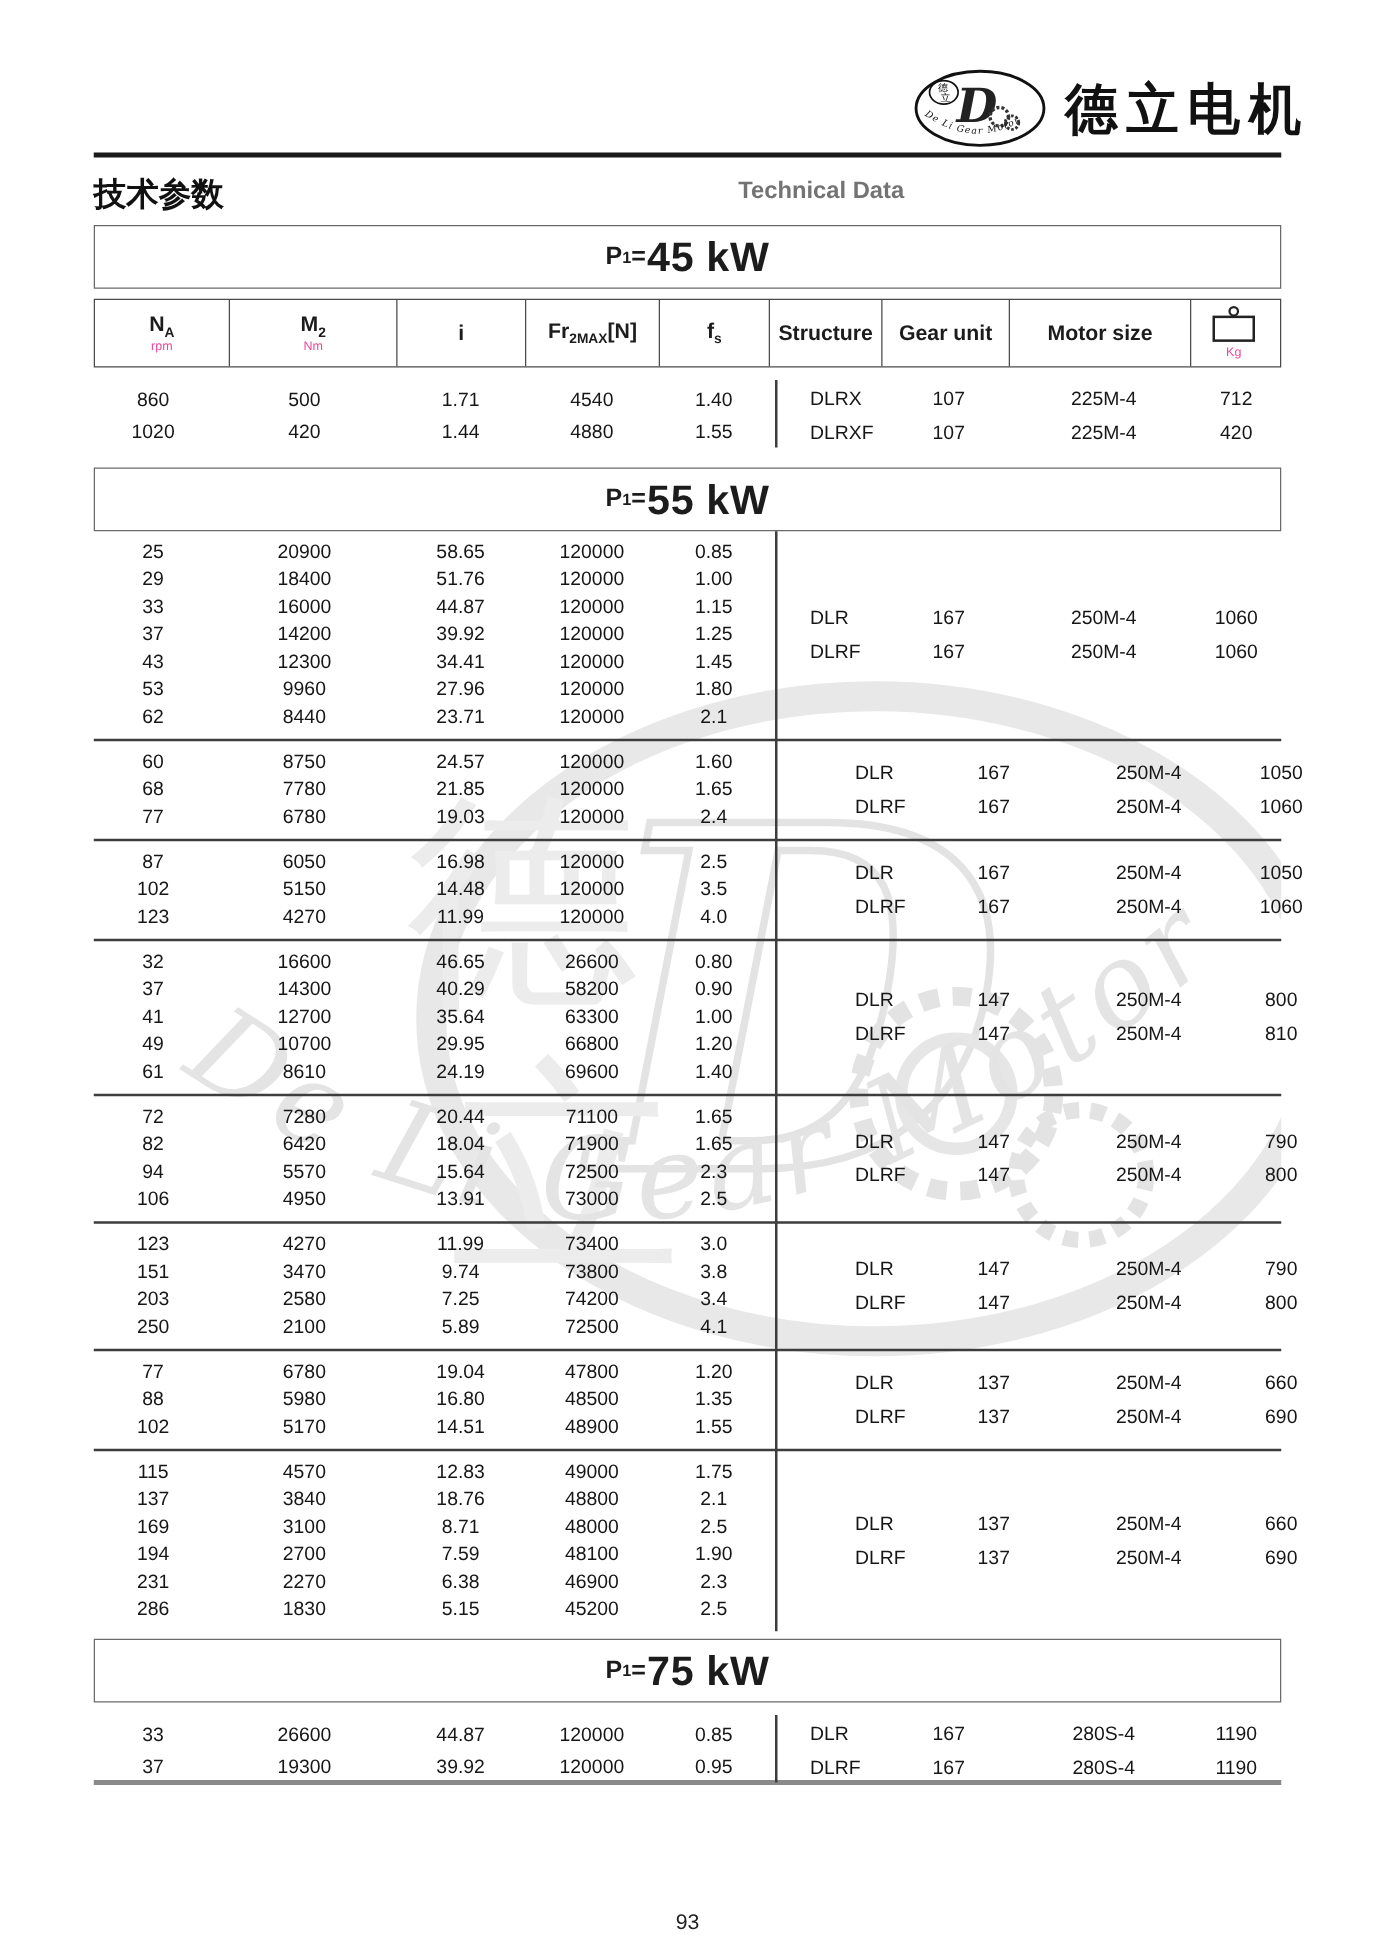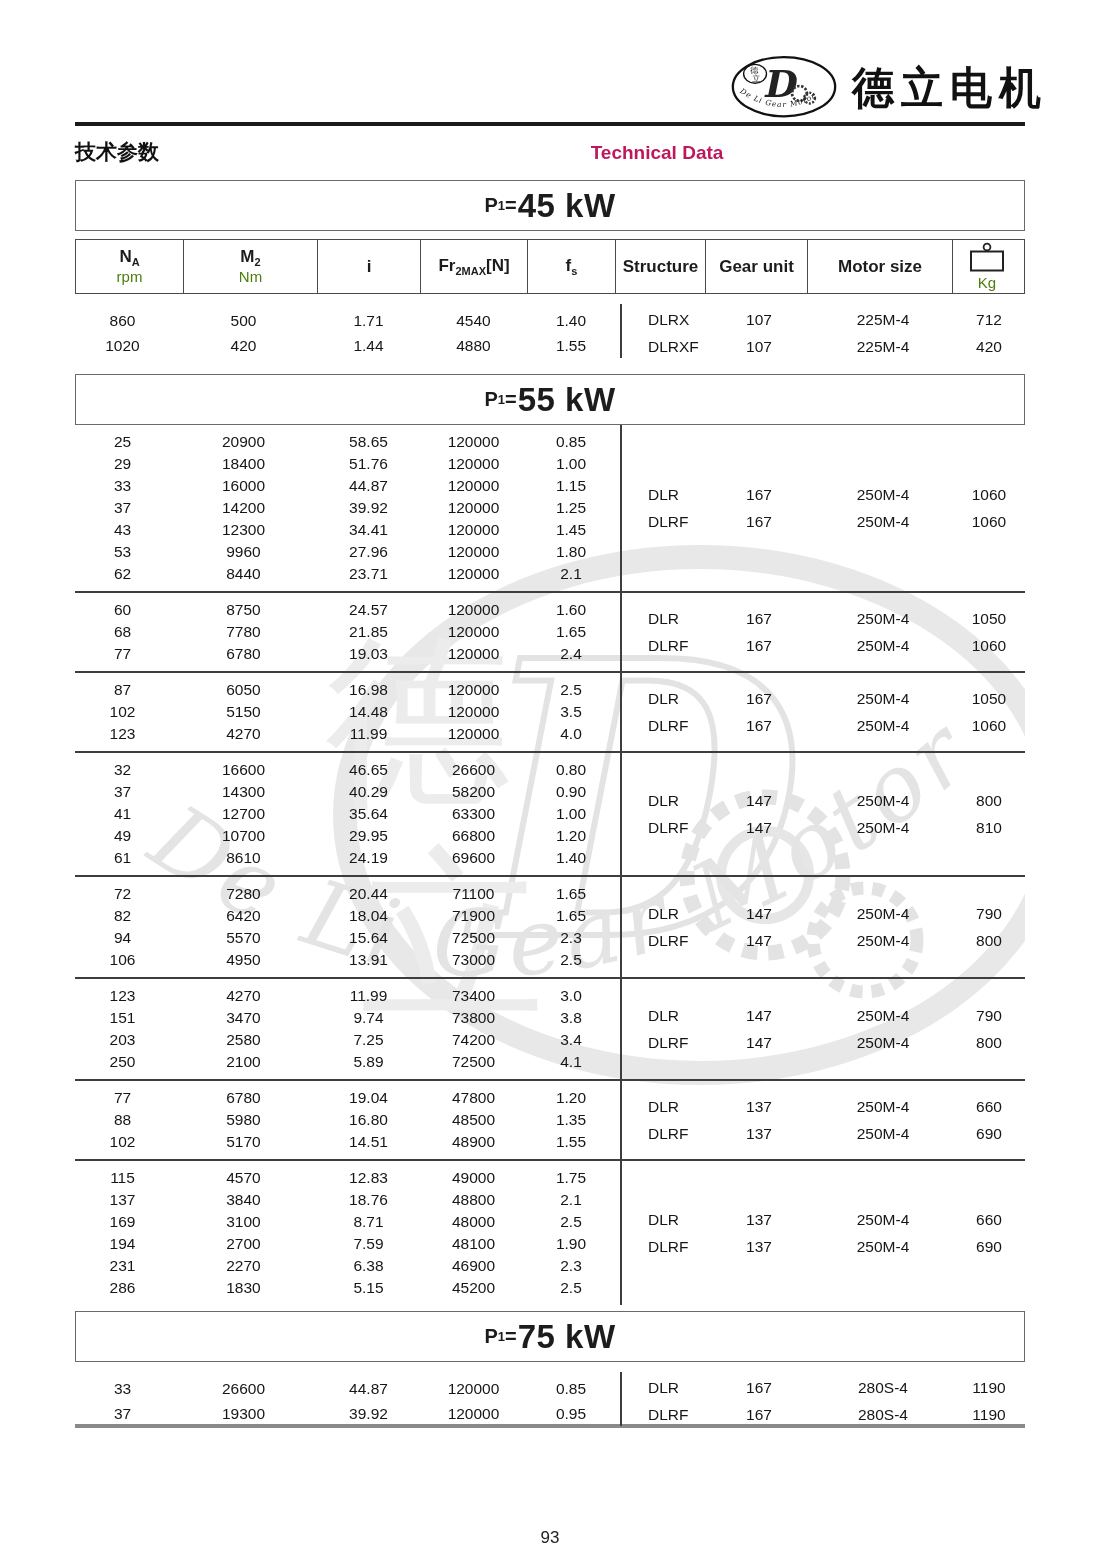--- a/index.html
+++ b/index.html
@@ -13,22 +13,22 @@
   }
   
   .brand-block{position:absolute;top:52px;left:730px;width:310px;height:72px;display:flex;align-items:center;}
   .brand-logo{flex:0 0 auto;}
   .brand-name{
     font-family:"DejaVu Serif", serif;
     font-weight:bold;font-size:42px;letter-spacing:7px;
     color:#111;white-space:nowrap;margin-left:14px;transform:scaleY(1.05);
   }
   .top-rule{position:absolute;left:75px;top:122px;width:950px;height:4px;background:#1a1a1a;}
-  .title-cn{position:absolute;left:75px;top:138px;font-size:21px;font-weight:bold;color:#111;}
-  .title-en{position:absolute;left:657px;top:142px;transform:translateX(-50%);font-size:19px;font-weight:bold;color:#be185d;}
+  .title-cn{position:absolute;left:75px;top:138px;font-size:26px;font-weight:bold;color:#111;}
+  .title-en{position:absolute;left:657px;top:142px;transform:translateX(-50%);font-size:19px;font-weight:bold;color:#737373;}
 
   
   #table-root{position:absolute;left:75px;top:174px;width:950px;z-index:2;}
   .banner{
     box-sizing:border-box;border:1.5px solid #6a6a6a;background:transparent;
     height:51px;margin-top:6px;display:flex;align-items:center;justify-content:center;
   }
   .banner .b-p{font-size:20px;font-weight:bold;}
   .banner .b-sub{font-size:13px;font-weight:bold;vertical-align:-4px;}
   .banner .b-val{font-size:33px;font-weight:bold;letter-spacing:0.5px;margin-left:1px;}
@@ -37,28 +37,28 @@
     box-sizing:border-box;display:flex;height:55px;margin-top:8px;
     border:1.6px solid #4a4a4a;
   }
   .th{
     box-sizing:border-box;display:flex;flex-direction:column;align-items:center;justify-content:center;
     border-right:1.6px solid #4a4a4a;line-height:1.12;
   }
   .th:last-child{border-right:none;}
   .th .h-main{font-size:17px;font-weight:bold;}
   .th .h-main sub{font-size:11px;font-weight:bold;}
-  .th .h-unit{font-size:15px;color:#4d7c0f;}
+  .th .h-unit{font-size:10px;color:#ec4899;}
   .kg-icon{display:block;margin-bottom:1px;}
 
   .section-body{position:relative;}
   .vdivider{position:absolute;left:545px;top:0;bottom:0;width:1.6px;background:#3d3d3d;}
   .vdivider.short{top:10px;bottom:10px;}
   .group{display:flex;padding:6px 0;}
-  .group.bordered{border-top:2px solid #3d3d3d;}
+  .group.bordered{border-top:2px solid #3d3d3d;gap:36px;}
   .left-rows{width:540px;flex:0 0 auto;display:flex;flex-direction:column;justify-content:center;}
   .trow{display:flex;align-items:center;}
   .td{font-size:15.5px;text-align:center;color:#161616;}
   .td.c1{width:95px;} .td.c2{width:147px;} .td.c3{width:103px;} .td.c4{width:107px;} .td.c5{width:88px;}
   .unit-block{width:394px;margin-left:13px;display:flex;flex-direction:column;justify-content:center;}
   .uline{display:flex;align-items:center;height:27px;}
   .ud{font-size:15.5px;color:#161616;text-align:center;}
   .ud.u1{width:80px;text-align:left;padding-left:20px;box-sizing:border-box;}
   .ud.u2{width:102px;} .ud.u3{width:146px;} .ud.u4{width:66px;}
 

